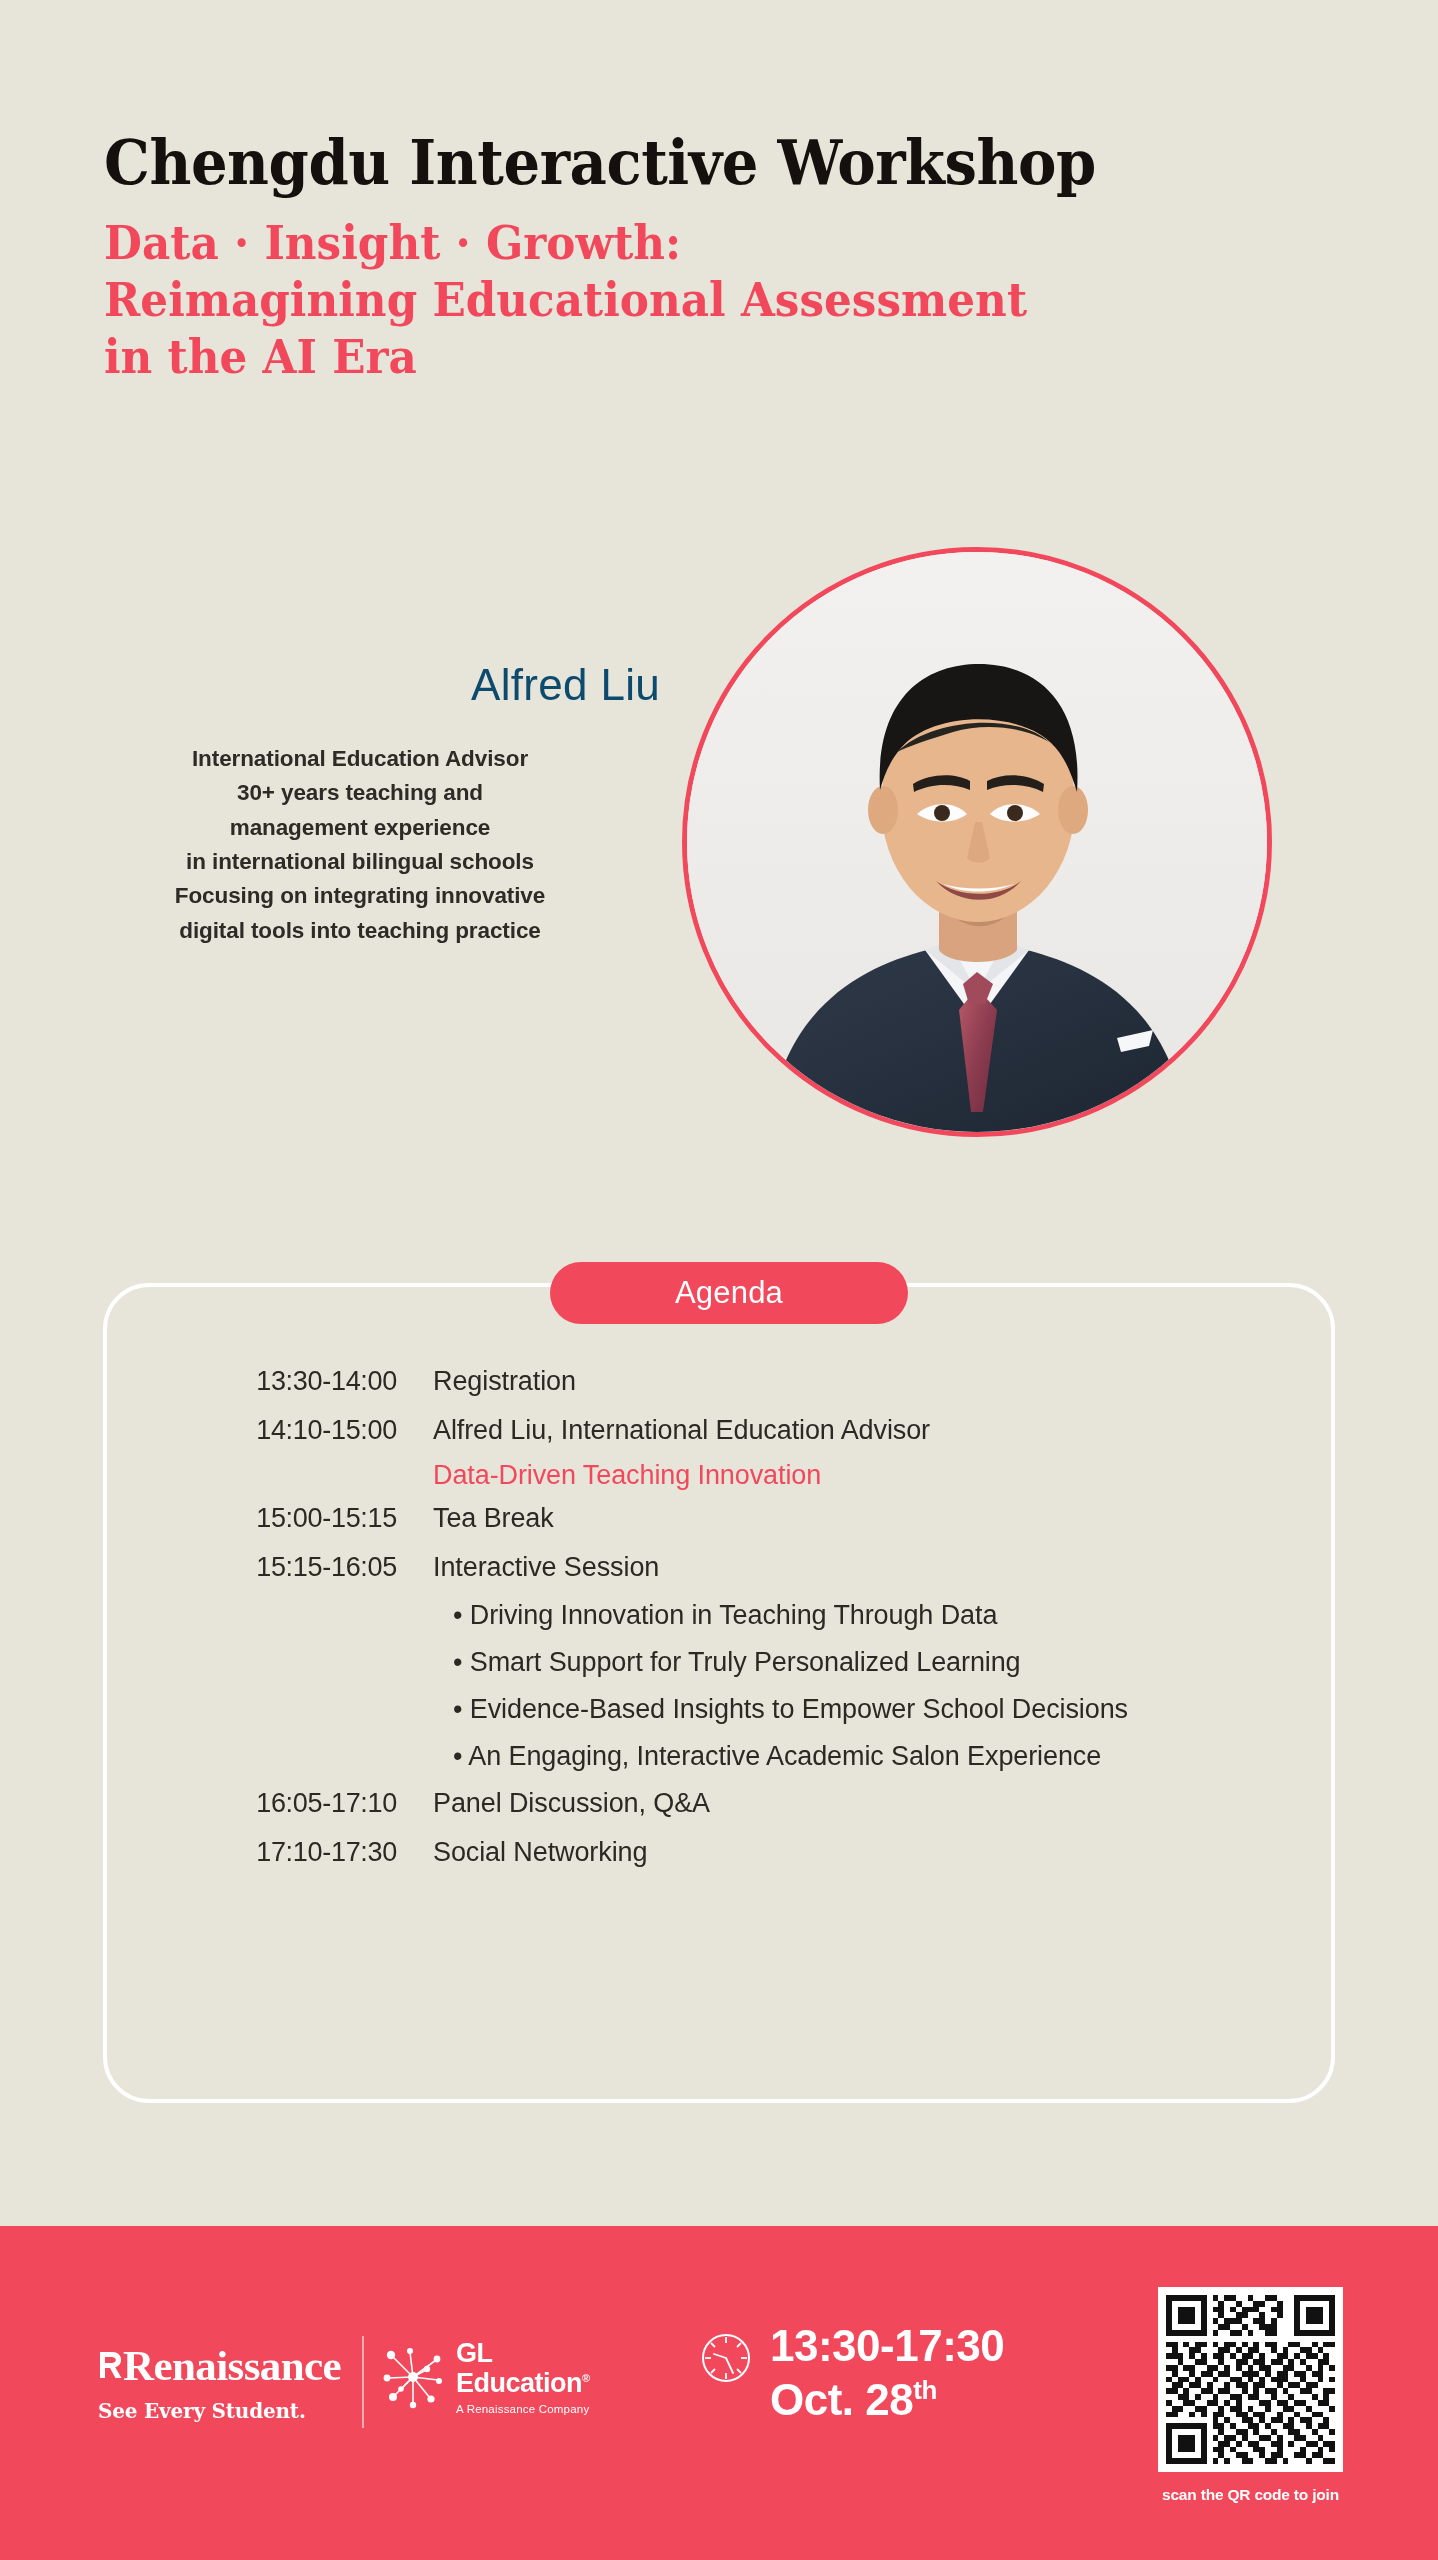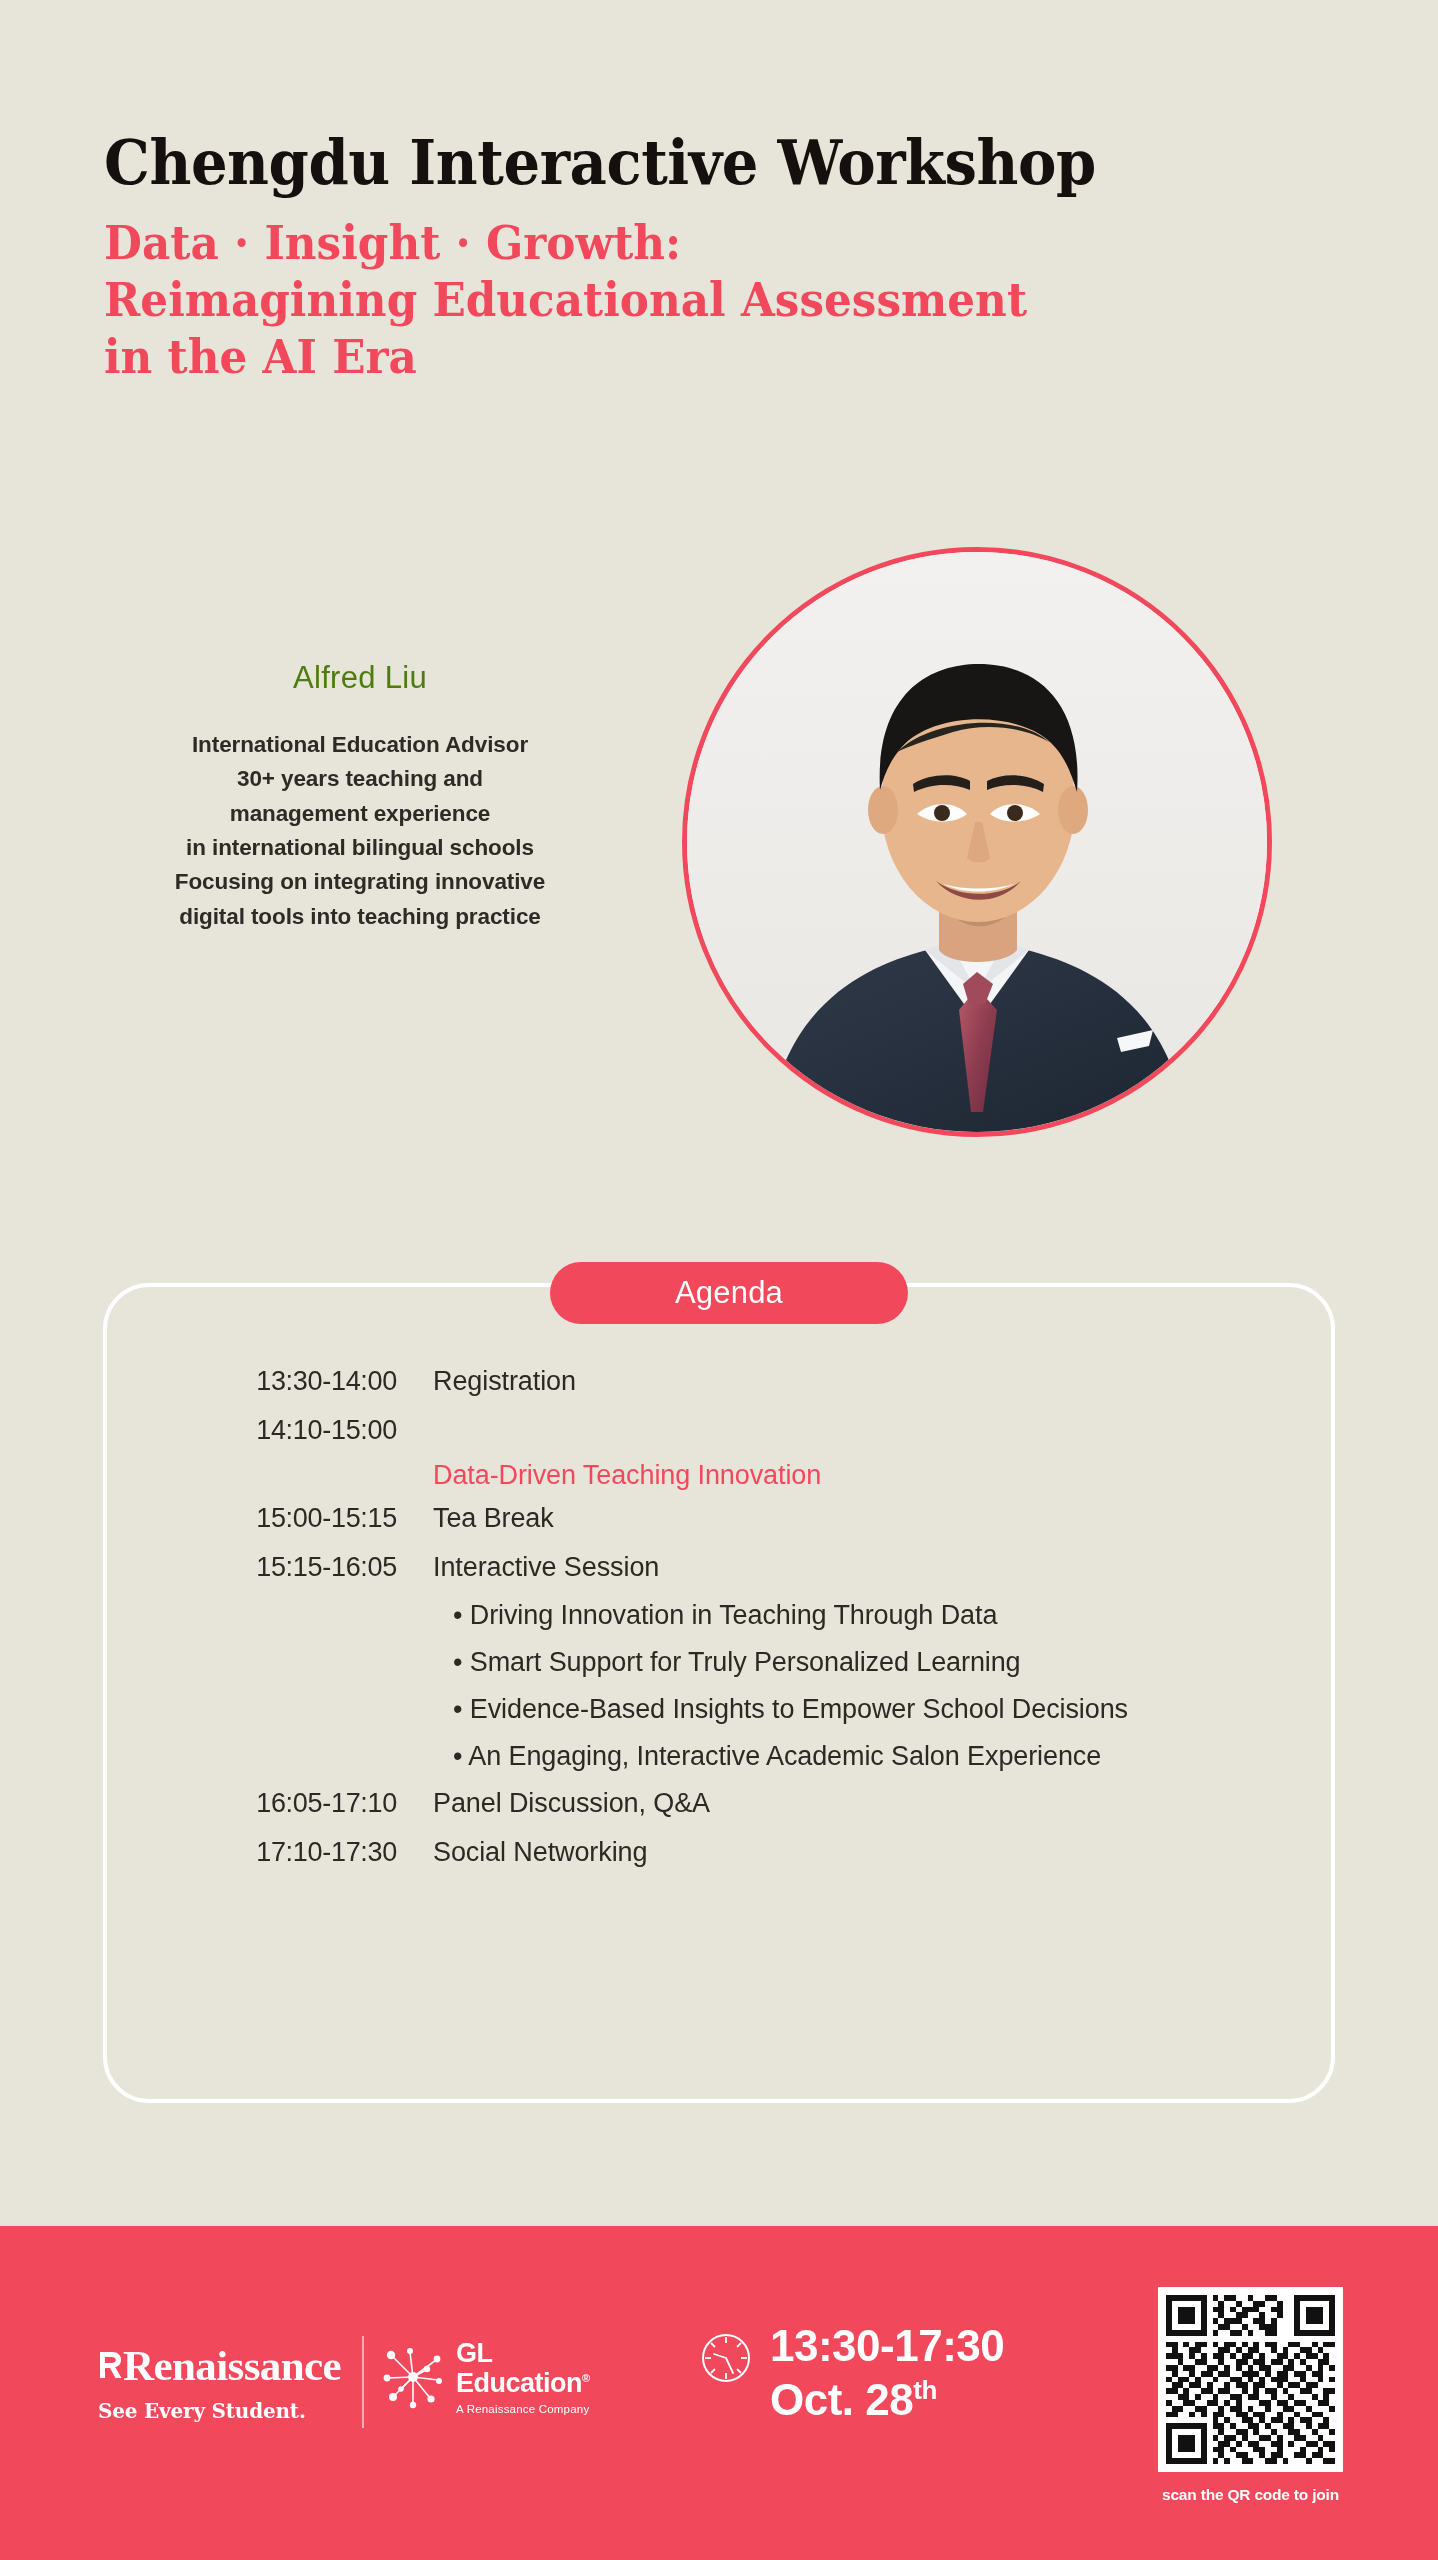--- a/index.html
+++ b/index.html
@@ -45,23 +45,24 @@
     border:5px solid #f2485b;
     background:#efefef;
     overflow:hidden;
   }
   .portrait svg{display:block;width:100%;height:100%;}
   .speaker-text{
     position:absolute;left:60px;top:140px;width:600px;
     text-align:center;
   }
   .speaker-name{
-    font-size:31px;color:#4d7c0f;font-weight:400;
+    font-size:44px;color:#0c4a6e;font-weight:400;
     letter-spacing:0.3px;
     font-family:"Liberation Sans", sans-serif;
+    text-align:right;
   }
   .speaker-bio{
     margin-top:36px;
     font-size:22.5px;line-height:1.17;
     color:#2e2a25;font-weight:700;
     letter-spacing:-0.1px;
   }
   .speaker-bio div{margin-bottom:8px;}
 
   
@@ -221,20 +222,21 @@
 
   <div class="agenda-card"></div>
   <div class="agenda-pill">Agenda</div>
   <div class="agenda-list" id="agenda-list">
       <div class="row">
         <div class="time">13:30-14:00</div>
         <div class="desc">Registration</div>
       </div>
       <div class="row">
         <div class="time">14:10-15:00</div>
+        <div class="desc">Alfred Liu, International Education Advisor</div>
       </div>
       <div class="row sub">
         <div class="time"></div>
         <div class="desc">Data-Driven Teaching Innovation</div>
       </div>
       <div class="row">
         <div class="time">15:00-15:15</div>
         <div class="desc">Tea Break</div>
       </div>
       <div class="row">

